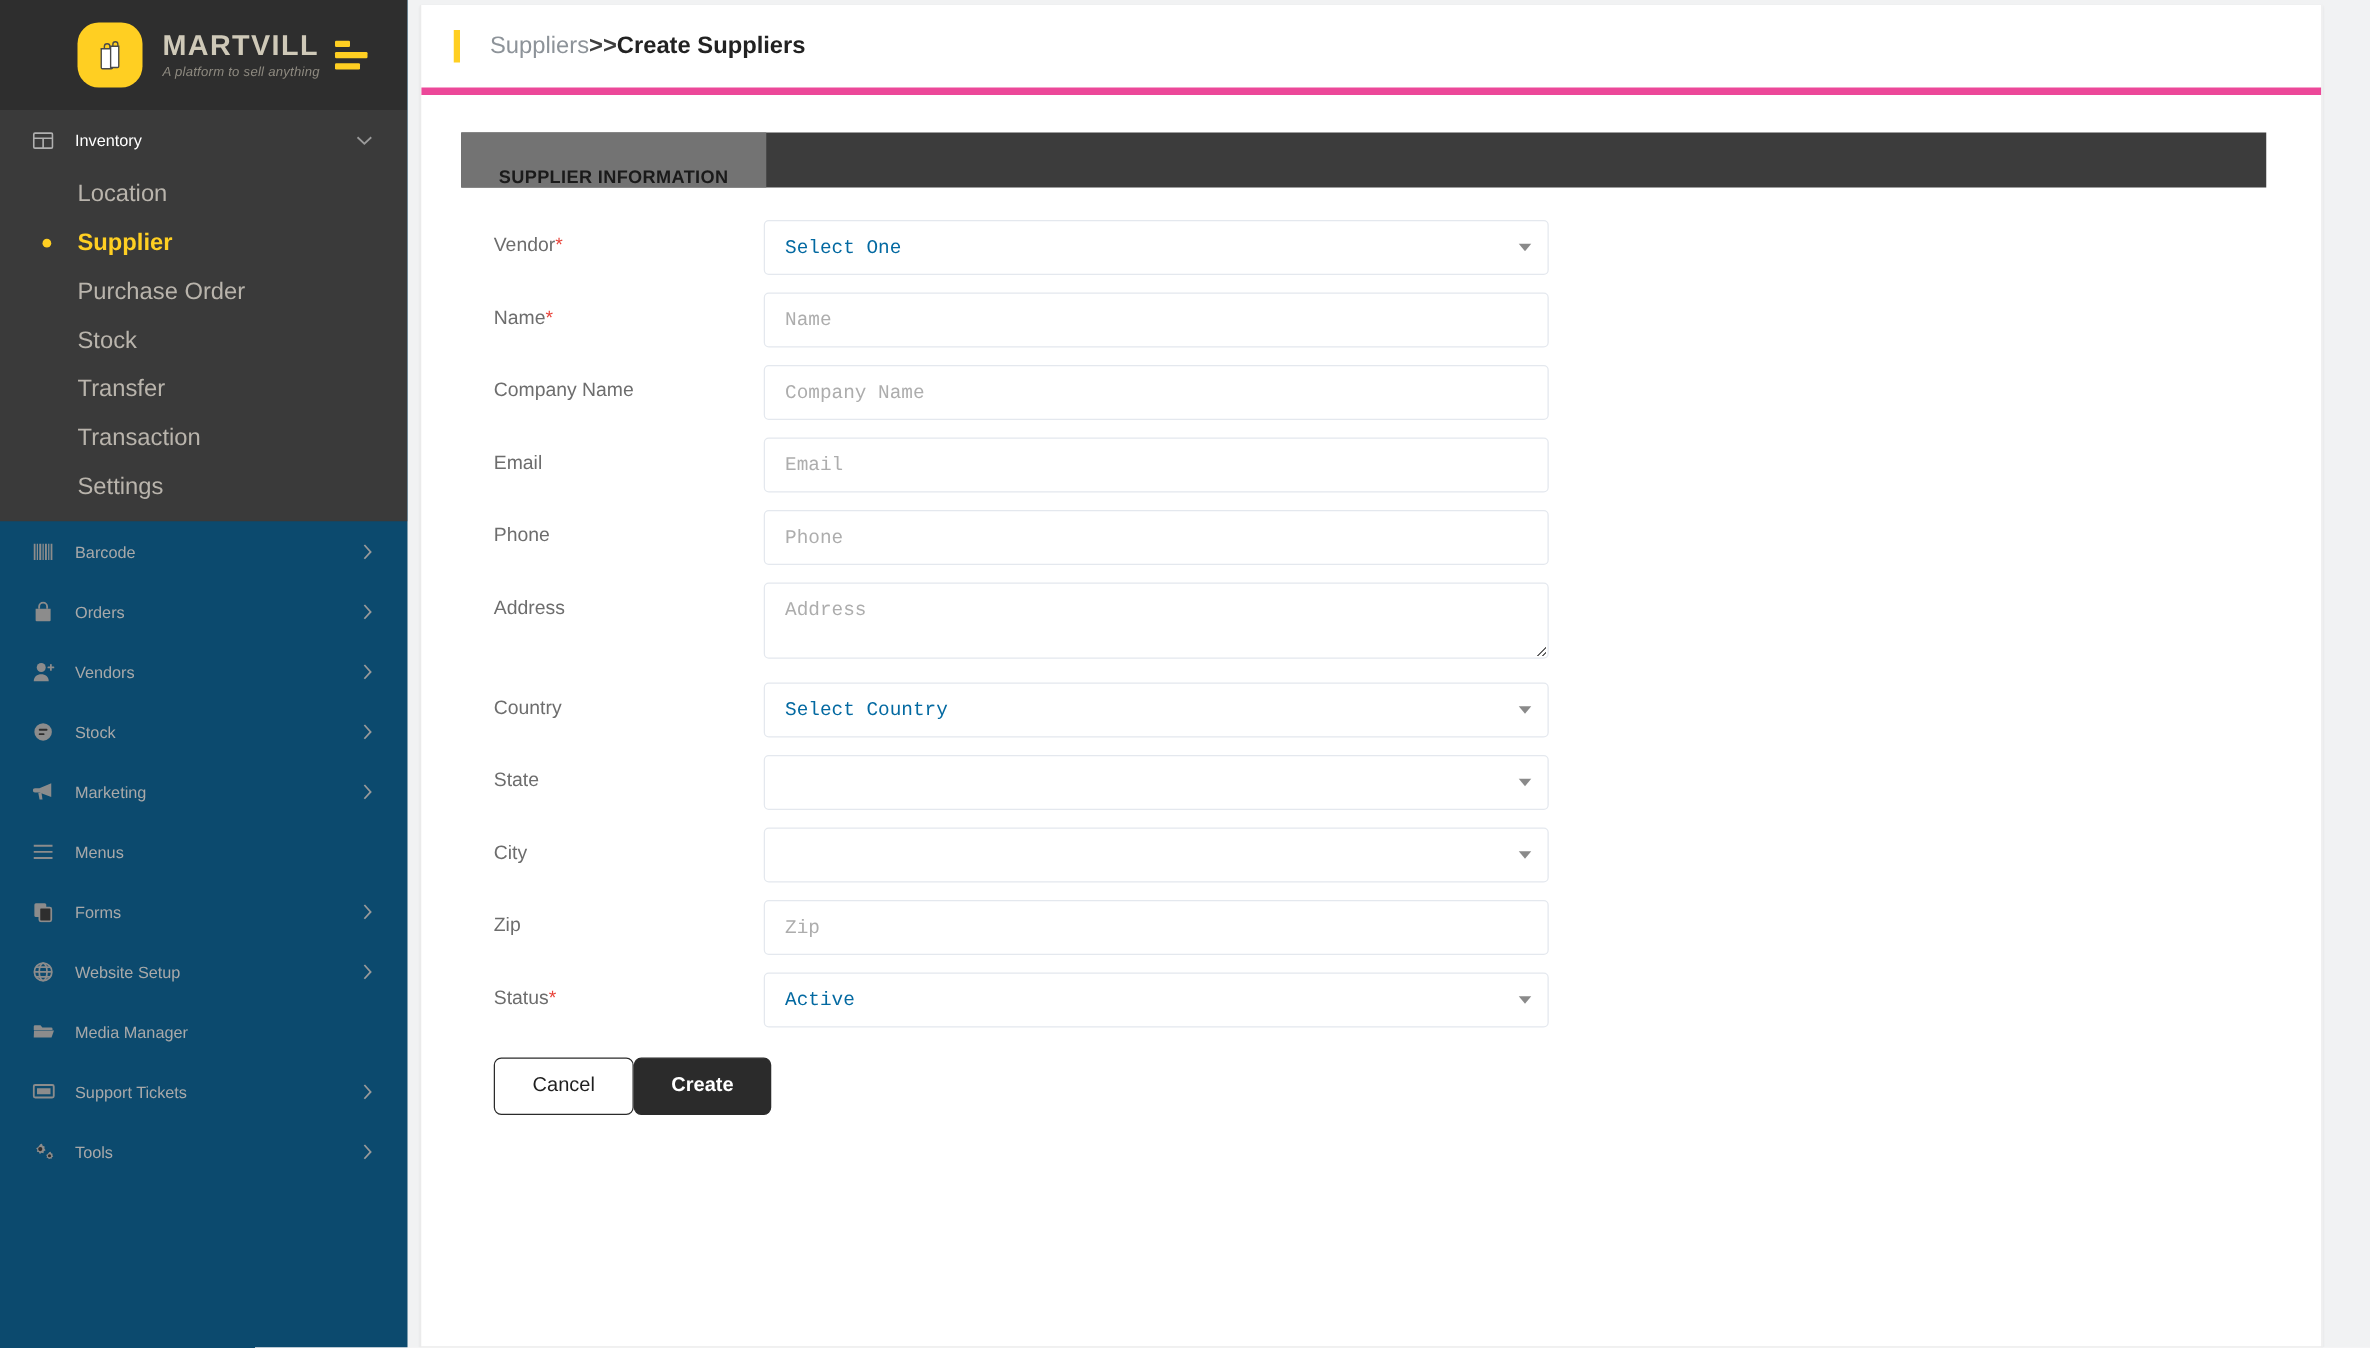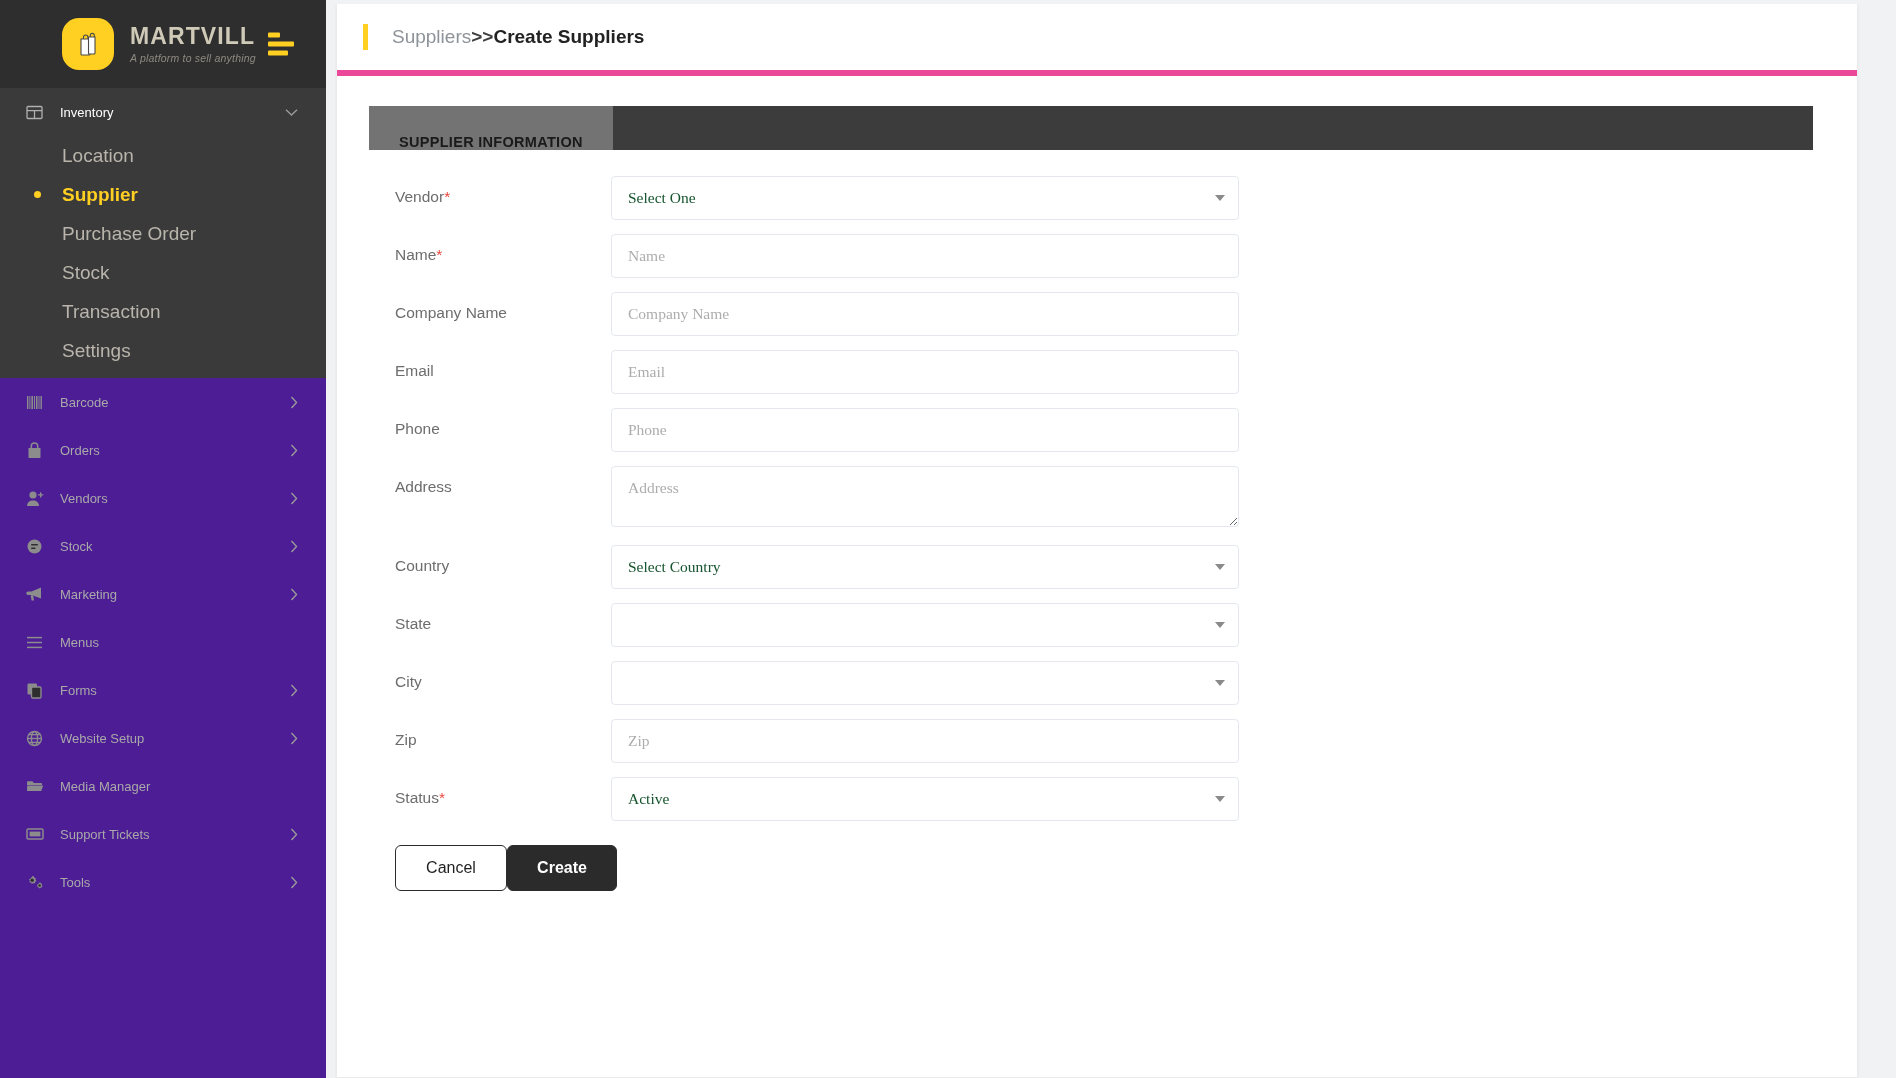--- a/index.html
+++ b/index.html
@@ -7,21 +7,21 @@
     width: 1896px; height: 1078px;
     font-family: "Liberation Sans", sans-serif;
     background: #f1f2f3;
     overflow: hidden;
   }
   .app { display: flex; width: 1896px; height: 1078px; }
 
   
   .sidebar {
     width: 326px; flex: 0 0 326px;
-    background: #4c1d95;
+    background: #0c4a6e;
     height: 1078px;
     overflow: hidden;
     position: relative;
   }
   .brand-row {
     height: 88px;
     display: flex; align-items: center;
     padding-left: 62px;
     background: #2e2e2e;
     position: relative;
@@ -153,23 +153,23 @@
     padding-left: 26px;
   }
   .req { color: #e8453c; }
   .fctrl { width: 628px; flex: 0 0 628px; }
 
   .inp, .sel, .ta {
     width: 100%;
     border: 1px solid #e4e8ee;
     border-radius: 4px;
     background: #fff;
-    font-family: Liberation Serif, serif;
+    font-family: Liberation Mono, monospace;
     font-size: 15.5px;
-    color: #14532d;
+    color: #0369a1;
     padding: 0 16px;
     height: 44px;
     outline: none;
   }
   .inp::placeholder { color: #adadad; }
   .ta {
     height: 61px; padding: 11px 16px;
     resize: vertical;
     line-height: 1.3;
   }
@@ -285,20 +285,26 @@
           <li class="sub-item">
             <span class="dot">
                 <b></b>
               </span>
             <span class="sub-label">Stock</span>
           </li>
           <li class="sub-item">
             <span class="dot">
                 <b></b>
               </span>
+            <span class="sub-label">Transfer</span>
+          </li>
+          <li class="sub-item">
+            <span class="dot">
+                <b></b>
+              </span>
             <span class="sub-label">Transaction</span>
           </li>
           <li class="sub-item">
             <span class="dot">
                 <b></b>
               </span>
             <span class="sub-label">Settings</span>
           </li>
         </ul>
       </li>

